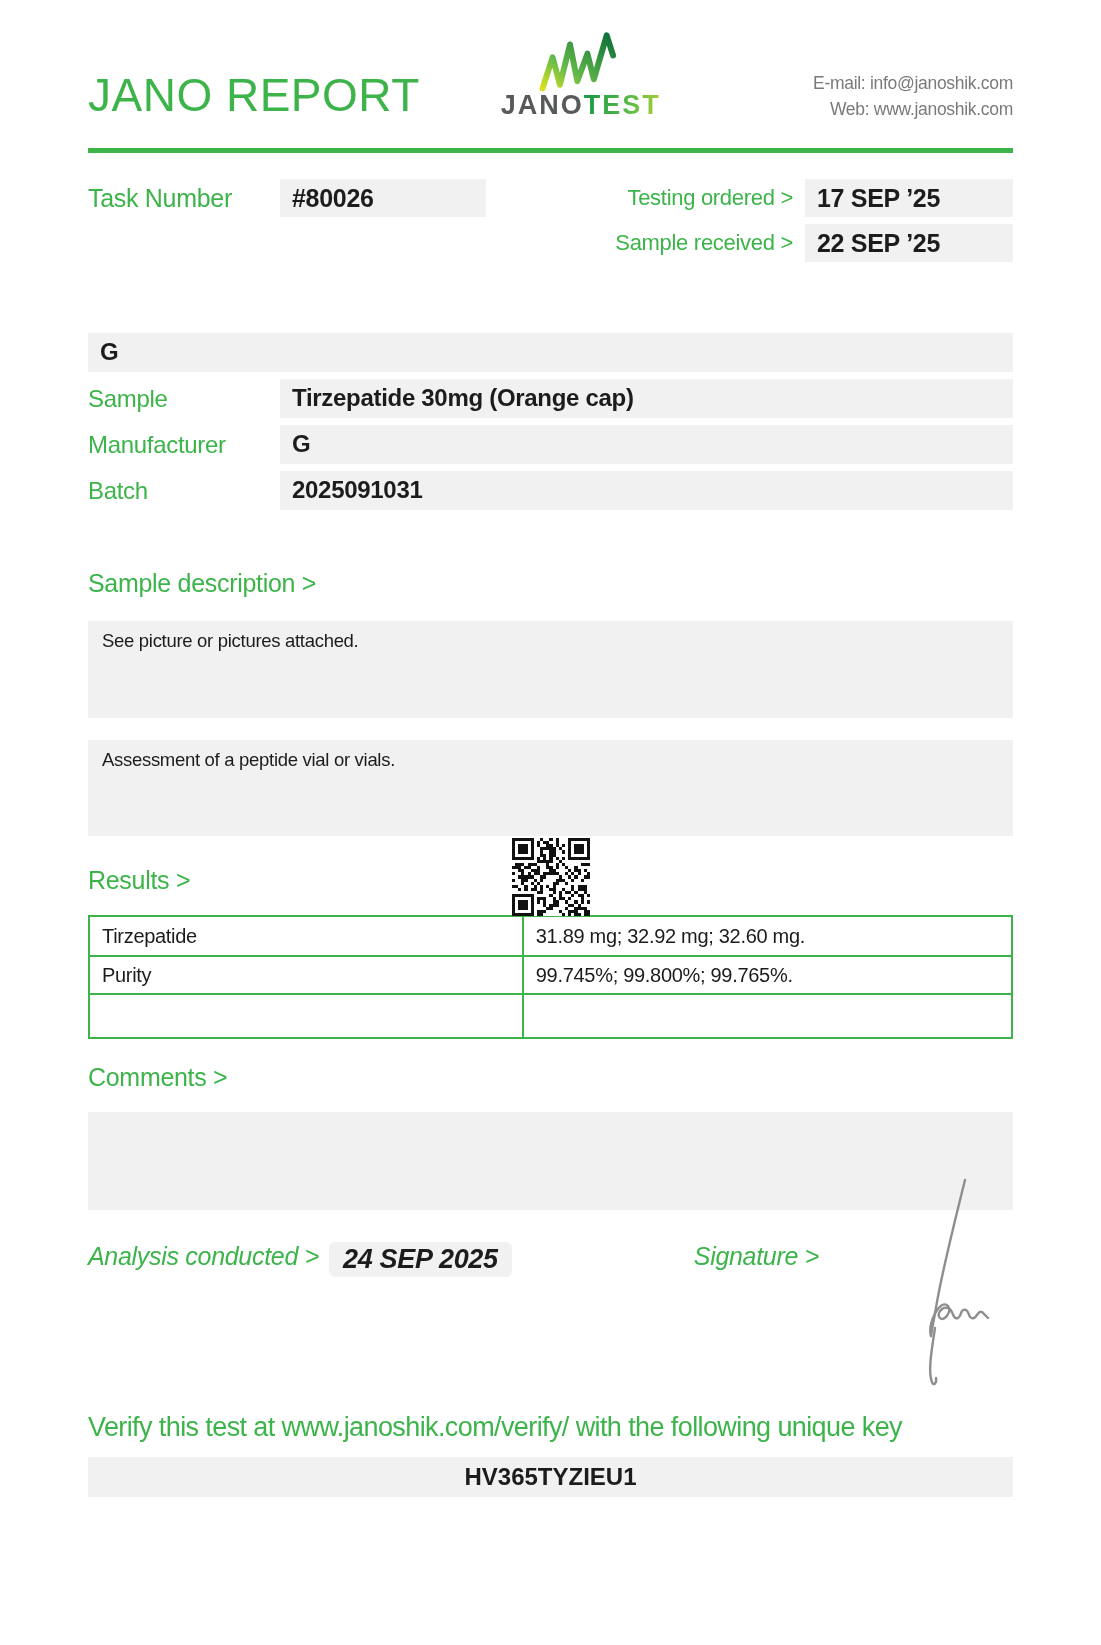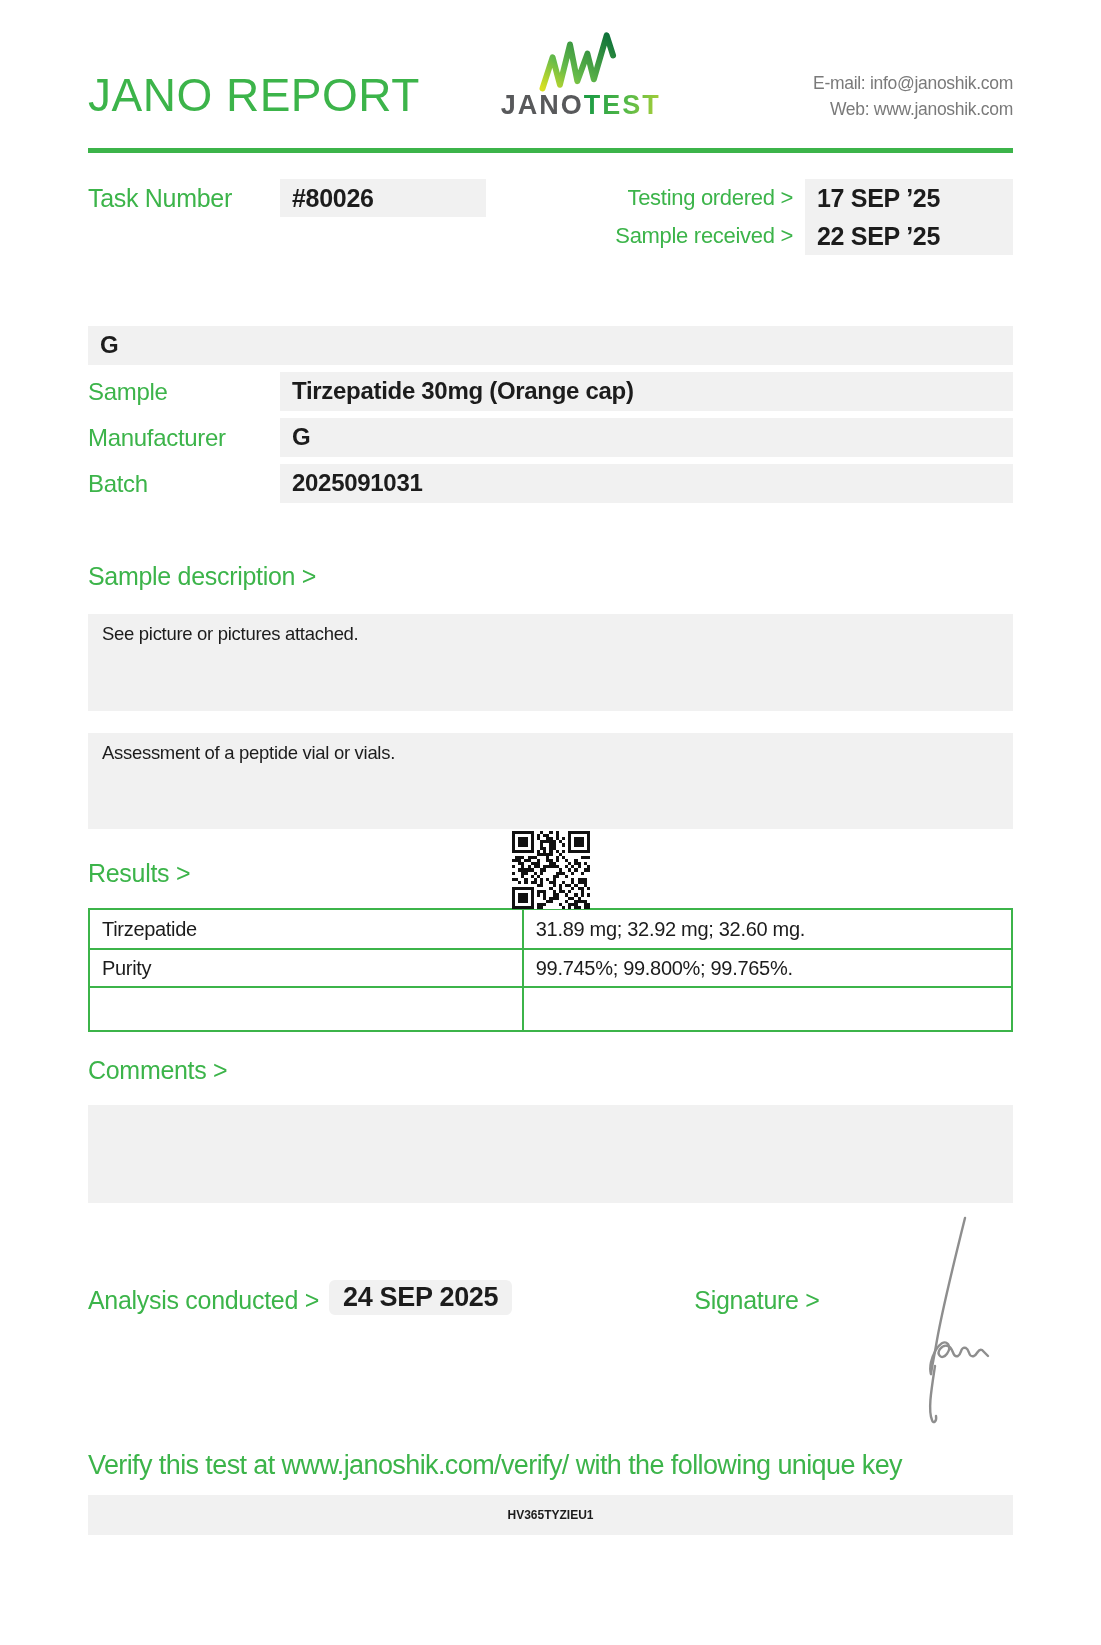--- a/index.html
+++ b/index.html
@@ -30,21 +30,21 @@
   .contact{margin-left:auto;margin-top:42px;text-align:right;color:var(--muted);
     font-size:17.5px;line-height:1.5;white-space:nowrap;}
   .divider{border:none;border-top:5px solid var(--green);margin:24px 0 0;}
 
   
   .task-row{display:flex;margin-top:26px;align-items:flex-start;}
   .task-left{display:flex;align-items:center;}
   .task-label{color:var(--green);font-size:25px;width:192px;}
   .task-value{background:var(--box);font-size:25px;font-weight:700;width:206px;
     padding:0 12px;height:38px;line-height:38px;}
-  .dates{margin-left:auto;display:flex;flex-direction:column;}
+  .dates{margin-left:auto;display:flex;flex-direction:column;gap:7px;}
   .date-row{display:flex;align-items:center;justify-content:flex-end;gap:12px;}
   .date-label{color:var(--green);font-size:22px;white-space:nowrap;}
   .date-value{background:var(--box);font-size:25px;font-weight:700;width:208px;
     padding:0 12px;height:38px;line-height:38px;}
 
   
   .details{margin-top:71px;}
   .detail-row{display:flex;margin-bottom:7px;}
   .detail-label{width:192px;color:var(--green);font-size:24px;padding-top:6px;}
   .detail-value{flex:1;background:var(--box);font-size:24px;font-weight:600;
@@ -67,30 +67,30 @@
   .results-table .c1{width:47%;margin-left:28px;}
   .results-table .r1 td{height:40px;}
   .results-table .r2 td{height:38px;}
   .results-table .r3 td{height:44px;}
 
   
   .comments-heading{margin-top:24px;}
   .comments-box{margin-top:20px;height:98px;}
 
   
-  .analysis-row{display:flex;align-items:flex-end;margin-top:77px;position:relative;}
+  .analysis-row{display:flex;align-items:flex-start;margin-top:32px;position:relative;font-style:italic;}
   .analysis-label{color:var(--green);font-size:25px;white-space:nowrap;}
   .analysis-value{background:var(--box);font-size:27px;font-weight:700;
     padding:2px 14px;margin-left:10px;white-space:nowrap;border-radius:6px;}
   .sig-label{color:var(--green);font-size:25px;margin-left:182px;white-space:nowrap;}
   .signature{position:absolute;right:12px;top:-66px;pointer-events:none;}
 
   .verify{color:var(--green);font-size:27px;margin-top:135px;white-space:nowrap;letter-spacing:-0.6px;}
   .key-box{margin-top:14px;background:var(--box);height:40px;line-height:40px;
-    text-align:center;font-size:12px;font-weight:600;letter-spacing:0;}
+    text-align:center;font-size:24px;font-weight:600;letter-spacing:0;}
 </style>
 </head>
 <body>
 
 <div class="page">
 
   <div class="header">
     <div class="title">JANO REPORT</div>
     <div class="logo">
       <svg class="logo-icon" viewBox="0 0 96 72" width="88" height="66" aria-hidden="true">

